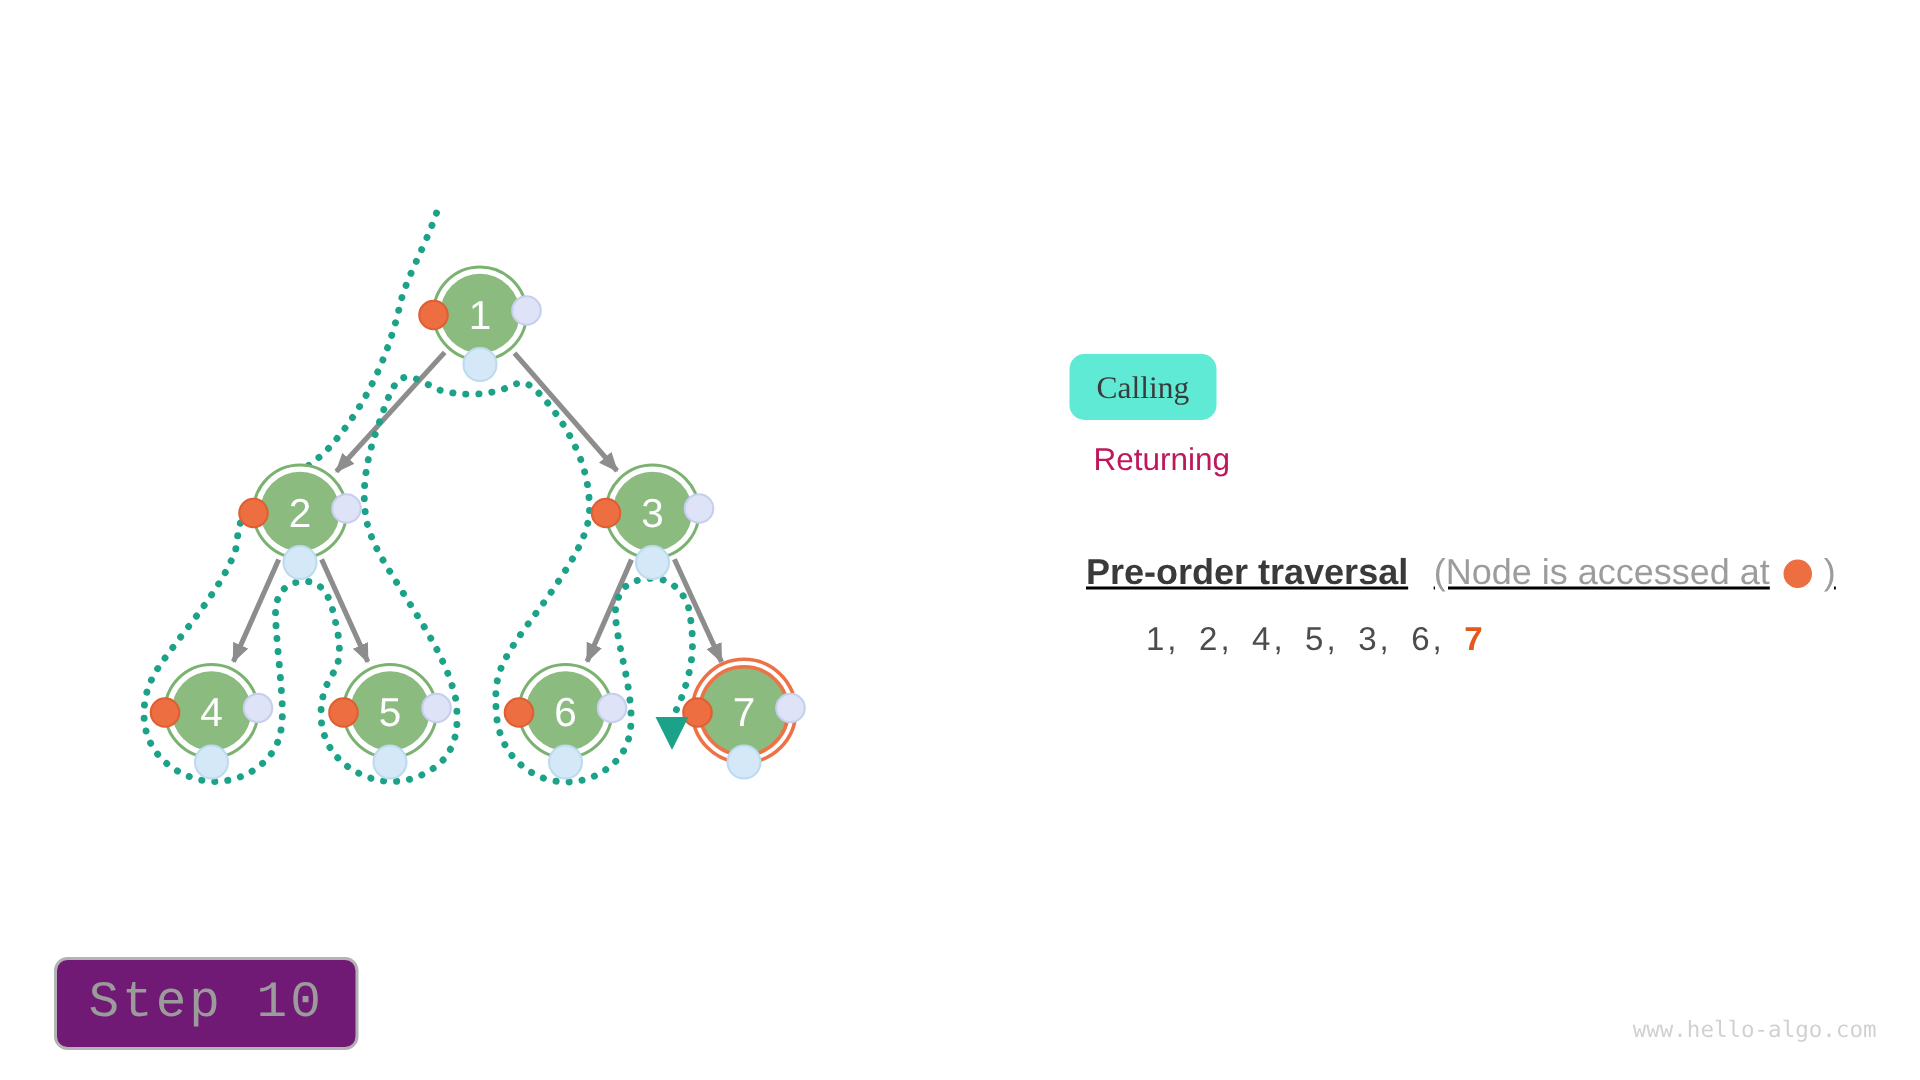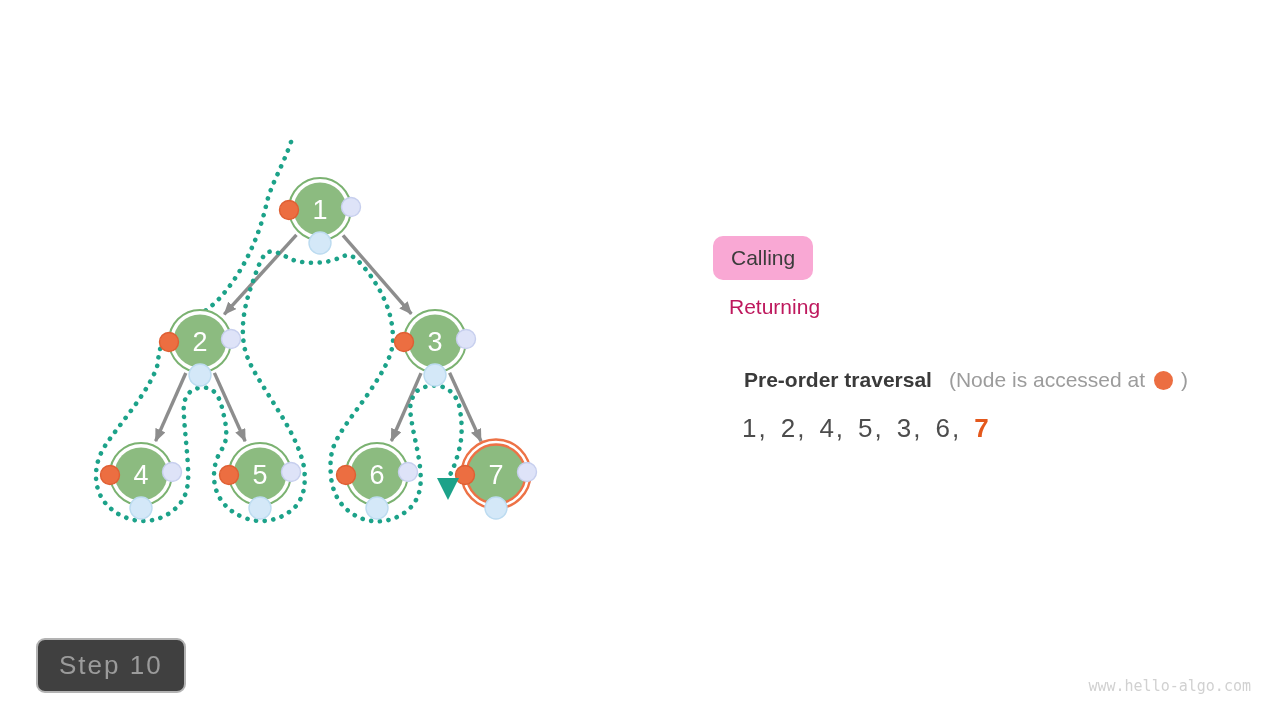--- a/index.html
+++ b/index.html
@@ -4,36 +4,36 @@
 <style>
   html,body{margin:0;padding:0;}
   body{
     width:1280px;height:720px;background:#ffffff;position:relative;overflow:hidden;
     font-family:"Liberation Sans",sans-serif;
   }
   .canvas{position:absolute;inset:0;}
   #tree-svg{position:absolute;left:0;top:0;}
   .calling-badge{
     position:absolute;left:713px;top:236px;height:44px;line-height:44px;
-    padding:0 18px;background:#f9a8d4;border-radius:10px;
-    font-size:21px;color:#3b3b3b;
+    padding:0 18px;background:#5eead4;border-radius:10px;
+    font-size:21px;color:#3b3b3b;font-family:Liberation Serif, serif;
   }
   .returning{position:absolute;left:729px;top:295px;font-size:21px;color:#be185d;}
-  .trav-line{position:absolute;left:744px;top:368px;font-size:21px;white-space:nowrap;}
+  .trav-line{position:absolute;left:724px;top:368px;font-size:24px;white-space:nowrap;text-decoration:underline;}
   .trav-title{font-weight:700;color:#3a3a3a;}
   .trav-note{color:#9c9c9c;margin-left:17px;}
   .note-dot{display:inline-block;width:19px;height:19px;border-radius:50%;vertical-align:-3px;margin:0 8px 0 9px;background:#ec6e41;}
-  .seq{position:absolute;left:742px;top:413px;font-size:26px;color:#4c4c4c;white-space:nowrap;}
+  .seq{position:absolute;left:764px;top:413px;font-size:22px;color:#4c4c4c;white-space:nowrap;}
   .seq-item{margin-right:13px;letter-spacing:2px;}
   .seq-current{font-weight:700;letter-spacing:2px;color:#e4581c;}
   .step-box{
     position:absolute;left:36px;top:638px;padding:10px 21px;
-    border:2px solid #b3b3b3;border-radius:9px;background:#404040;
-    font-family:Liberation Sans, sans-serif;
-    font-size:26px;color:#9b9b9b;letter-spacing:2px;
+    border:2px solid #b3b3b3;border-radius:9px;background:#701a75;
+    font-family:Liberation Mono, monospace;
+    font-size:34px;color:#9b9b9b;letter-spacing:2px;
   }
   .watermark{
     position:absolute;right:29px;top:677px;
     font-family:"DejaVu Sans Mono","Liberation Mono",monospace;
     font-size:15px;color:#d1d1d1;
   }
 </style>
 </head>
 <body>
 

